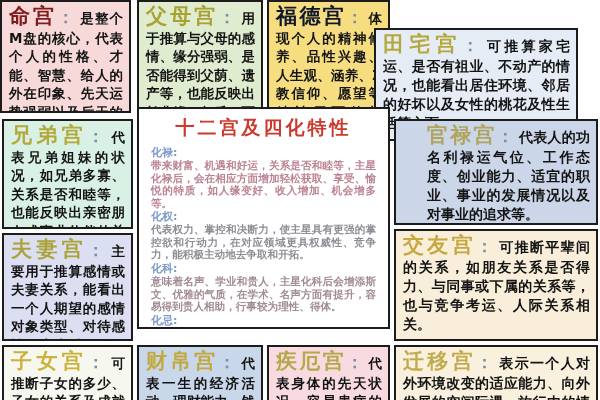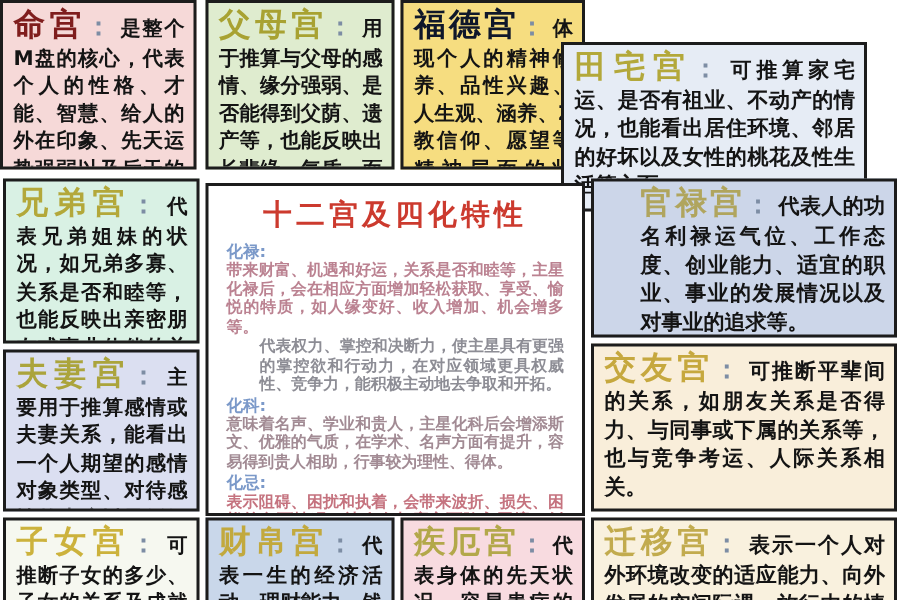--- a/index.html
+++ b/index.html
@@ -11,21 +11,21 @@
   .wide .pbody { font-size:14px; }
   .ptitle { font-size:21px; font-weight:bold; letter-spacing:2px; line-height:1.1; }
   .pcolon { font-size:17px; font-weight:bold; color:#7d8da4; margin-right:5px; }
   
   .b-ming     { left:2;   top:2;   width:131px; height:113px; }
   .b-fumu     { left:137px; top:2; width:126px; height:113px; }
   .b-fude     { left:267px; top:2; width:123px; height:113px; }
   .b-tianzhai { left:374px; top:2; width:204px; height:113px;margin-top:28px; }
   .b-xiongdi  { left:2px;   top:119px; width:131px; height:110px; }
   .b-fuqi     { left:2px;   top:233px; width:131px; height:108px; }
-  .b-center   { left:137px; top:122px; width:253px; height:222px; background:#fff; padding:4px 12px; }
+  .b-center   { left:137px; top:107px; width:253px; height:222px; background:#fff; padding:4px 12px; }
   .b-guanlu   { left:394px; top:119px; width:204px; height:106px; }
   .b-jiaoyou  { left:394px; top:229px; width:204px; height:112px; }
   .b-zinv     { left:2px;   top:345px; width:131px; height:80px; }
   .b-caibo    { left:137px; top:345px; width:126px; height:80px; }
   .b-jie      { left:267px; top:345px; width:123px; height:80px; }
   .b-qianyi   { left:394px; top:345px; width:204px; height:80px; }
   
   .ctitle { text-align:center; font-size:19px; font-weight:bold; letter-spacing:3px;
             font-family:"DejaVu Serif","Liberation Serif",serif; margin:2px 0 5px 0; }
   .clabel { font-size:11px; font-weight:bold; line-height:1.2; }
@@ -60,21 +60,22 @@
     <p class="pbody"><span class="ptitle" style="color: rgb(171, 164, 60);">夫妻宫</span><span class="pcolon">：</span><span>主要用于推算感情或夫妻关系，能看出一个人期望的感情对象类型、对待感情的态度以及婚姻的状况等，也可从中了解到一个人所接触的异性类型。</span></p>
   </div>
 
   <div class="box b-center">
     <div class="ctitle" style="color: rgb(204, 58, 46);">十二宫及四化特性</div>
     <div>
       <div class="clabel" style="color: rgb(123, 153, 201);">化禄:</div>
       <div class="ctext" style="color: rgb(187, 130, 145);">带来财富、机遇和好运，关系是否和睦等，主星化禄后，会在相应方面增加轻松获取、享受、愉悦的特质，如人缘变好、收入增加、机会增多等。</div>
     </div>
     <div>
-      <div class="ctext" style="color: rgb(141, 141, 149); margin-left: 22px;">代表权力、掌控和决断力，使主星具有更强的掌控欲和行动力，在对应领域更具权威性、竞争力，能积极主动地去争取和开拓。</div>
+      <div class="clabel" style="color: rgb(123, 153, 201);">化权:</div>
+      <div class="ctext" style="color: rgb(141, 141, 149);">代表权力、掌控和决断力，使主星具有更强的掌控欲和行动力，在对应领域更具权威性、竞争力，能积极主动地去争取和开拓。</div>
     </div>
     <div>
       <div class="clabel" style="color: rgb(123, 153, 201);">化科:</div>
       <div class="ctext" style="color: rgb(162, 139, 148);">意味着名声、学业和贵人，主星化科后会增添斯文、优雅的气质，在学术、名声方面有提升，容易得到贵人相助，行事较为理性、得体。</div>
     </div>
     <div>
       <div class="clabel" style="color: rgb(123, 153, 201);">化忌:</div>
       <div class="ctext" style="color: rgb(197, 115, 127);">表示阻碍、困扰和执着，会带来波折、损失、困扰等负面情况，让人在相应方面陷入困境、纠结，但也可能促使人们深刻反思和成长。</div>
     </div>
   </div>

